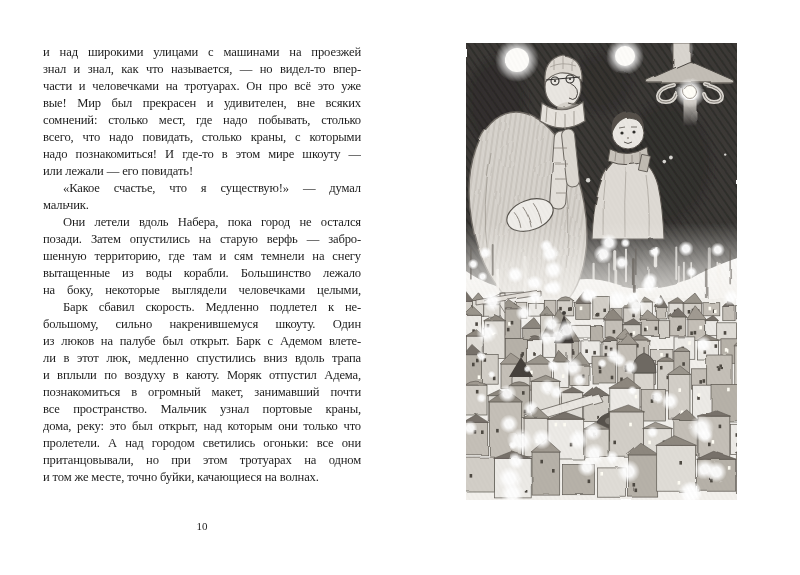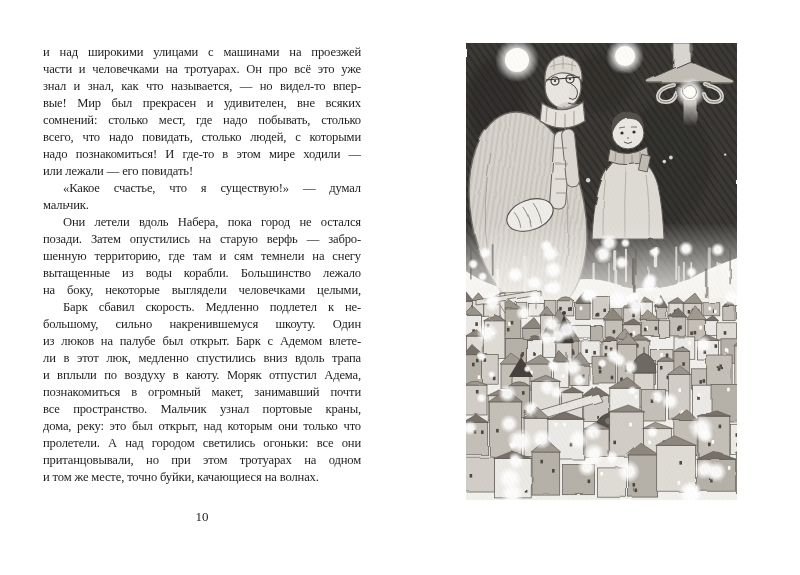--- a/index.html
+++ b/index.html
@@ -3,37 +3,37 @@
 <meta charset="utf-8">
 <style>
   html,body{margin:0;padding:0;background:#fff;}
   .spread{position:relative;width:800px;height:575px;background:var(--paper,#fff);overflow:hidden;
           font-family:"Liberation Serif","DejaVu Serif",serif;color:var(--ink,#1e1e1e);}
   .text-col{position:absolute;left:43px;top:44px;width:318px;font-size:12.6px;line-height:17px;
             letter-spacing:-0.15px;}
   .line{height:17px;overflow:hidden;text-align:justify;text-align-last:justify;}
   .line.last{text-align-last:left;}
   .line.indent{text-indent:20px;}
-  .page-num{position:absolute;left:43px;top:509px;width:318px;text-align:center;font-size:13px;}
+  .page-num{position:absolute;left:43px;top:520px;width:318px;text-align:center;font-size:11px;}
   .illo{position:absolute;left:466px;top:43px;width:271px;height:457px;}
 </style>
 </head>
 <body>
 
 <div class="spread">
 
   <div class="text-col">
     <div>
         <div class="line">и над широкими улицами с машинами на проезжей</div>
+        <div class="line">знал и знал, как что называется, — но видел-то впер-</div>
         <div class="line">части и человечками на тротуарах. Он про всё это уже</div>
-        <div class="line">знал и знал, как что называется, — но видел-то впер-</div>
         <div class="line">вые! Мир был прекрасен и удивителен, вне всяких</div>
         <div class="line">сомнений: столько мест, где надо побывать, столько</div>
-        <div class="line">всего, что надо повидать, столько людей, с которыми</div>
-        <div class="line">надо познакомиться! И где-то в этом мире ходили —</div>
+        <div class="line">всего, что надо повидать, столько краны, с которыми</div>
+        <div class="line">надо познакомиться! И где-то в этом мире шкоуту —</div>
         <div class="line last">или лежали — его повидать!</div>
         <div class="line indent">«Какое счастье, что я существую!» — думал</div>
         <div class="line last">мальчик.</div>
         <div class="line indent">Они летели вдоль Набера, пока город не остался</div>
         <div class="line">позади. Затем опустились на старую верфь — забро-</div>
         <div class="line">шенную территорию, где там и сям темнели на снегу</div>
         <div class="line">вытащенные из воды корабли. Большинство лежало</div>
         <div class="line">на боку, некоторые выглядели человечками целыми,</div>
         <div class="line indent">Барк сбавил скорость. Медленно подлетел к не-</div>
         <div class="line">большому, сильно накренившемуся шкоуту. Один</div>

